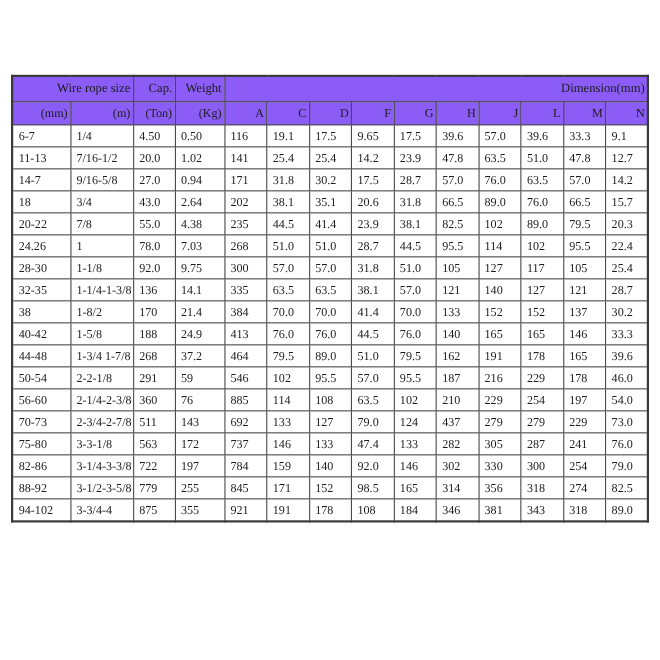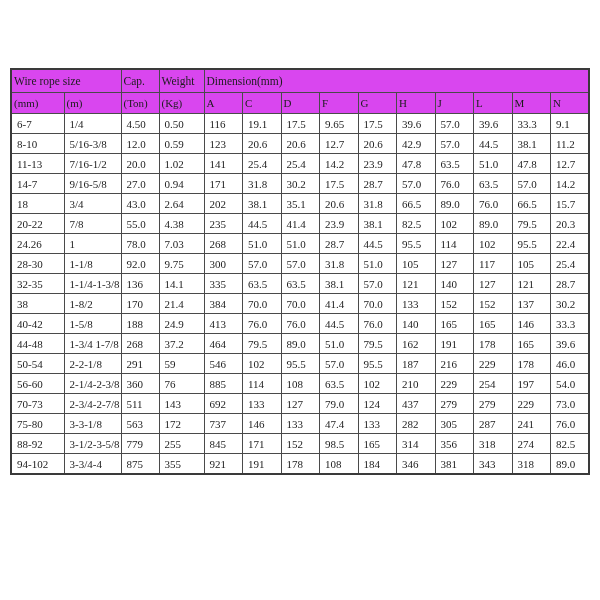--- a/index.html
+++ b/index.html
@@ -25,23 +25,23 @@
     color: #1c1c1c;
     font-size: 11px;
   }
   table.spec, table.spec th, table.spec td {
     border: 1px solid #4a4a4a;
   }
   table.spec {
     border: 2px solid #3a3a3a;
   }
   table.spec thead th {
-    background: #d946ef;
+    background: #8b5cf6;
     font-weight: normal;
-    text-align: left;
+    text-align: right;
     padding: 0 2px;
     font-family: Liberation Serif, serif;
   }
   tr.group-row th { height: 22px; font-size: 11.5px; }
   tr.sub-row th   { height: 20px; font-size: 11px; }
   table.spec tbody td {
     height: 19px;
     padding: 0 3px 0 5px;
     text-align: left;
     vertical-align: middle;
@@ -112,36 +112,20 @@
           <td>17.5</td>
           <td>9.65</td>
           <td>17.5</td>
           <td>39.6</td>
           <td>57.0</td>
           <td>39.6</td>
           <td>33.3</td>
           <td>9.1</td>
         </tr>
         <tr>
-          <td>8-10</td>
-          <td>5/16-3/8</td>
-          <td>12.0</td>
-          <td>0.59</td>
-          <td>123</td>
-          <td>20.6</td>
-          <td>20.6</td>
-          <td>12.7</td>
-          <td>20.6</td>
-          <td>42.9</td>
-          <td>57.0</td>
-          <td>44.5</td>
-          <td>38.1</td>
-          <td>11.2</td>
-        </tr>
-        <tr>
           <td>11-13</td>
           <td>7/16-1/2</td>
           <td>20.0</td>
           <td>1.02</td>
           <td>141</td>
           <td>25.4</td>
           <td>25.4</td>
           <td>14.2</td>
           <td>23.9</td>
           <td>47.8</td>
@@ -352,20 +336,36 @@
           <td>133</td>
           <td>47.4</td>
           <td>133</td>
           <td>282</td>
           <td>305</td>
           <td>287</td>
           <td>241</td>
           <td>76.0</td>
         </tr>
         <tr>
+          <td>82-86</td>
+          <td>3-1/4-3-3/8</td>
+          <td>722</td>
+          <td>197</td>
+          <td>784</td>
+          <td>159</td>
+          <td>140</td>
+          <td>92.0</td>
+          <td>146</td>
+          <td>302</td>
+          <td>330</td>
+          <td>300</td>
+          <td>254</td>
+          <td>79.0</td>
+        </tr>
+        <tr>
           <td>88-92</td>
           <td>3-1/2-3-5/8</td>
           <td>779</td>
           <td>255</td>
           <td>845</td>
           <td>171</td>
           <td>152</td>
           <td>98.5</td>
           <td>165</td>
           <td>314</td>

